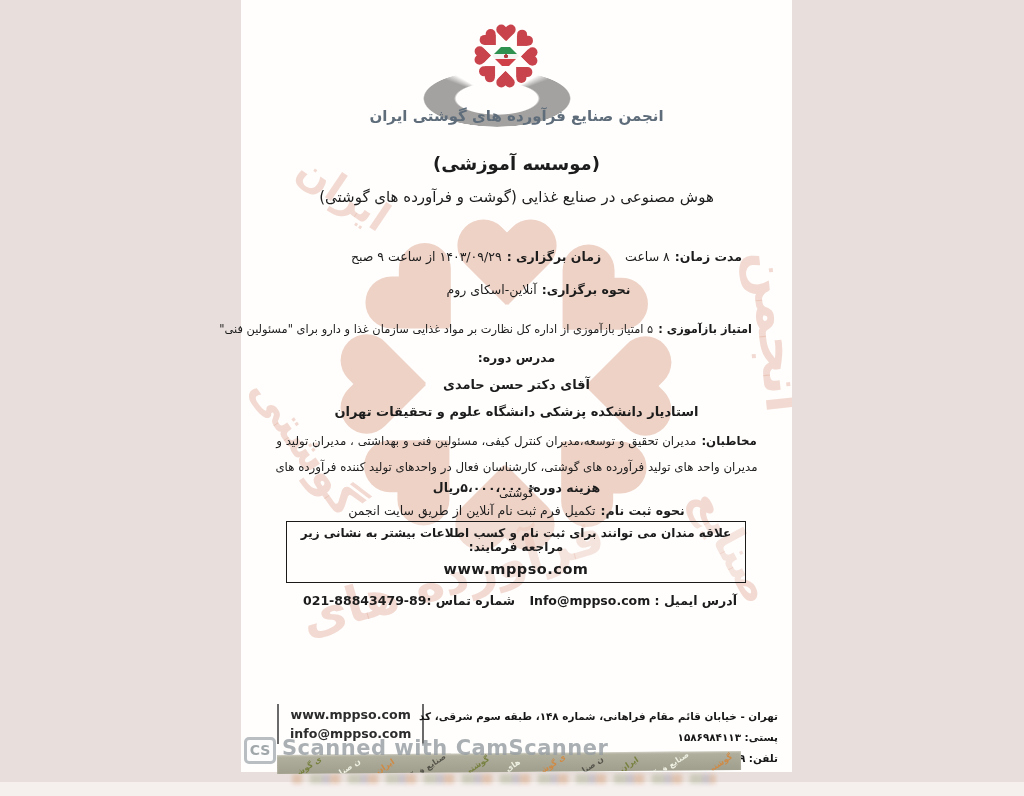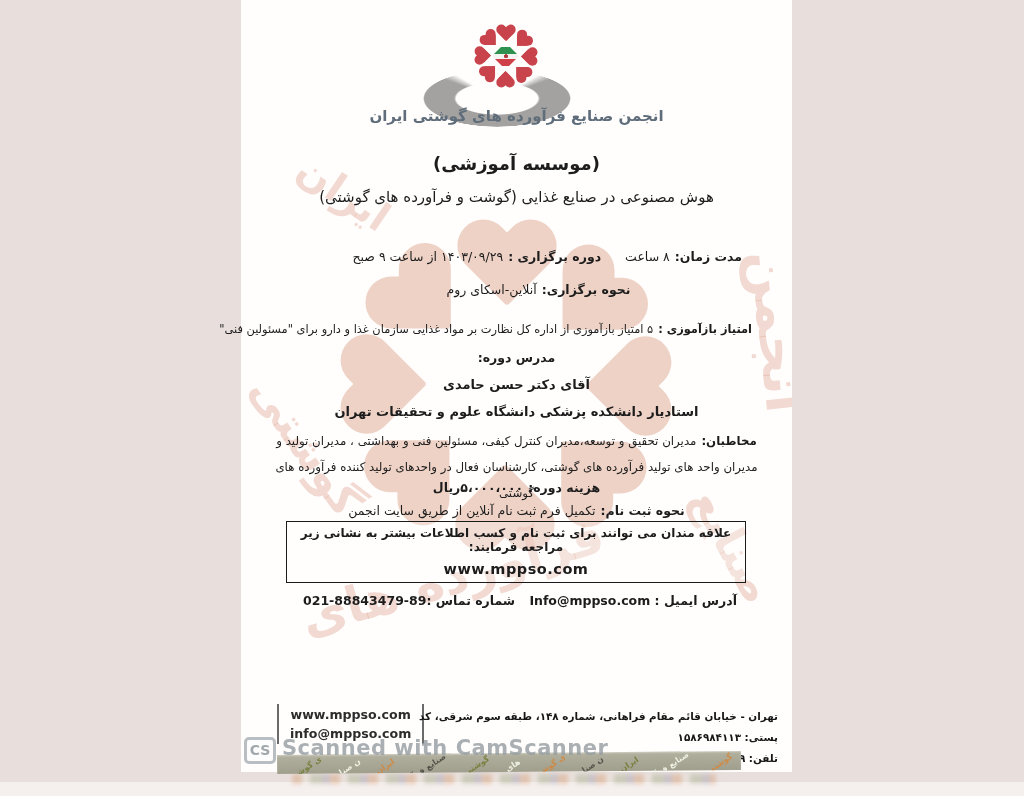--- a/index.html
+++ b/index.html
@@ -162,21 +162,21 @@
 
     <div class="row c assoc">انجمن صنایع فرآورده های گوشتی ایران</div>
     <div class="row c institute">(موسسه آموزشی)</div>
     <div class="row c course">هوش مصنوعی در صنایع غذایی (گوشت و فرآورده های گوشتی)</div>
 
     <div class="row time">
       <span>
         <span class="b">مدت زمان:</span><span class="v">۸ ساعت</span>
       </span>
       <span>
-        <span class="b">دوره برگزاری :</span><span class="v">۱۴۰۳/۰۹/۲۹ از ساعت ۹ صبح</span>
+        <span class="b">زمان برگزاری :</span><span class="v">۱۴۰۳/۰۹/۲۹ از ساعت ۹ صبح</span>
       </span>
     </div>
 
     <div class="row c format">
       <span class="b">نحوه برگزاری:</span><span class="v">آنلاین-اسکای روم</span>
     </div>
 
     <div class="row credit">
       <span class="b">امتیاز بازآموزی :</span><span class="v light">۵ امتیاز بازآموزی از اداره کل نظارت بر مواد غذایی سازمان غذا و دارو برای "مسئولین فنی"</span>
     </div>

